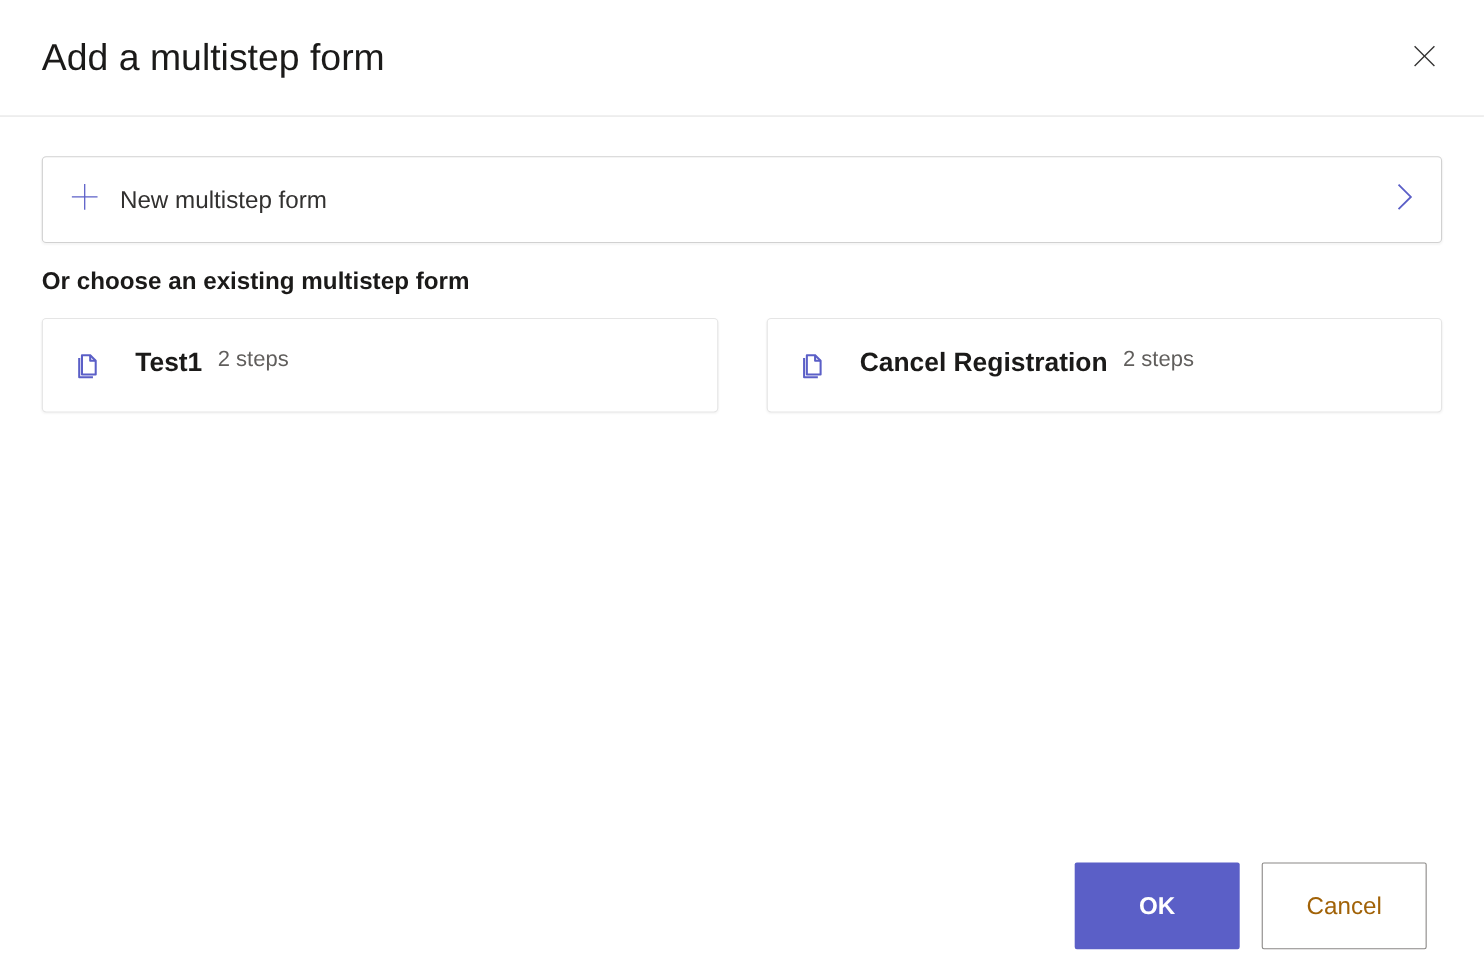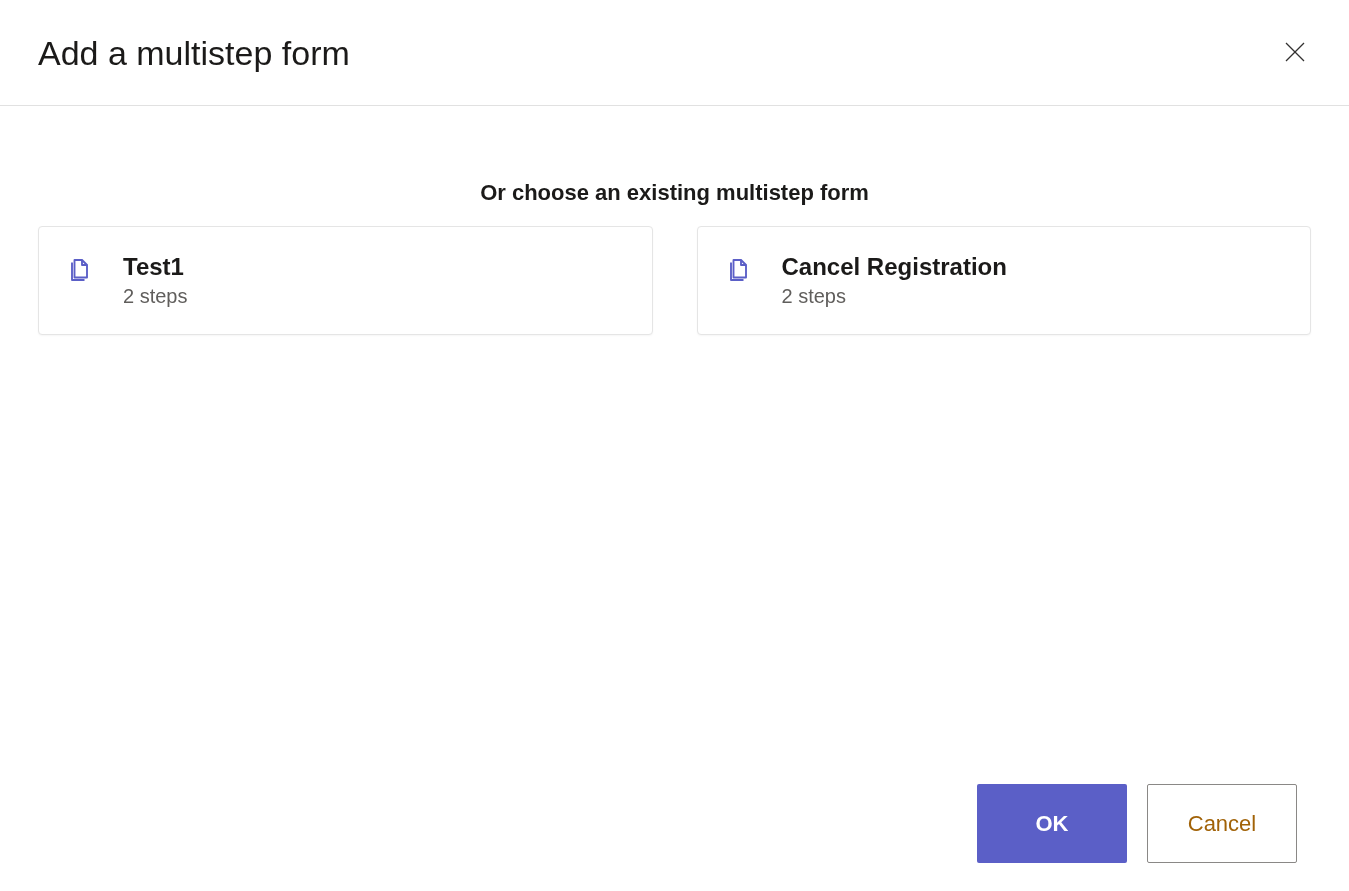--- a/index.html
+++ b/index.html
@@ -61,23 +61,22 @@
     }
     .new-form-label {
       font-size: 22px;
       color: #323130;
       font-weight: 400;
     }
     .subheading {
       font-size: 22px;
       font-weight: 600;
       color: #1b1a19;
-      margin-top: 38px;
+      margin-top: 22px;
       margin-bottom: 20px;
-      text-align: center;
     }
     .cards {
       display: flex;
       gap: 44px;
     }
     .card {
       flex: 1;
       border: 1px solid #e5e5e5;
       border-radius: 4px;
       padding: 26px 28px;
@@ -92,22 +91,22 @@
       display: flex;
       align-items: center;
       margin-top: 2px;
     }
     .card-icon svg {
       width: 30px;
       height: 30px;
     }
     .card-content {
       display: flex;
-      flex-direction: column;
-      gap: 4px;
+      flex-direction: row;
+      gap: 14px;
     }
     .card-title {
       font-size: 24px;
       font-weight: 600;
       color: #1b1a19;
     }
     .card-steps {
       font-size: 20px;
       color: #605e5c;
       font-weight: 400;
@@ -152,20 +151,36 @@
     <span>
       <svg width="24" height="24" viewBox="0 0 24 24" fill="none" stroke="#323130" stroke-width="1.2">
         <line x1="3" y1="3" x2="21" y2="21"></line>
         <line x1="21" y1="3" x2="3" y2="21"></line>
       </svg>
     </span>
   </div>
 </div>
 
 <div class="content">
+  <div class="new-form-button">
+    <div class="new-form-left">
+      <span class="plus-icon">
+        <svg viewBox="0 0 24 24" fill="none" stroke="#5b5fc7" stroke-width="1">
+          <line x1="12" y1="2" x2="12" y2="22"></line>
+          <line x1="2" y1="12" x2="22" y2="12"></line>
+        </svg>
+      </span>
+      <span class="new-form-label">New multistep form</span>
+    </div>
+    <span>
+      <svg width="18" height="28" viewBox="0 0 12 20" fill="none" stroke="#5b5fc7" stroke-width="1.2">
+        <polyline points="2,2 10,10 2,18"></polyline>
+      </svg>
+    </span>
+  </div>
 
   <div class="subheading">Or choose an existing multistep form</div>
 
   <div class="cards">
     <div class="card">
       <span class="card-icon">
         <svg viewBox="0 0 24 24" fill="none" stroke="#5b5fc7" stroke-width="1.5" stroke-linejoin="round">
           <path d="M6 4 L6 18 L16 18 L16 8 L12 8 L12 4 Z"></path>
           <path d="M12 4 L16 8"></path>
           <path d="M4 6 L4 20 L14 20"></path>

